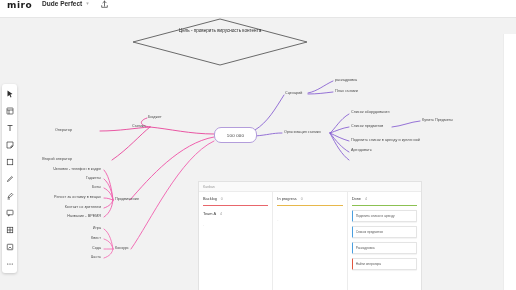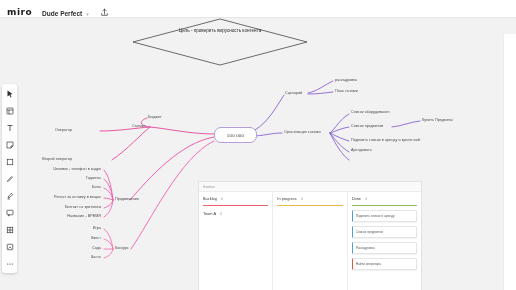--- a/index.html
+++ b/index.html
@@ -8,21 +8,21 @@
     background:#ffffff;
     font-family:"Liberation Sans", sans-serif;
     -webkit-font-smoothing:antialiased;
   }
   .app{position:relative;width:516px;height:290px;background:#f2f2f2;}
 
   
   .topbar{
     position:absolute;left:0;top:0;width:516px;height:17px;
     background:#ffffff;border-bottom:1px solid #e6e6e6;
-    display:flex;align-items:flex-end;z-index:40;
+    display:flex;align-items:flex-start;z-index:40;
   }
   .logo{
     margin-left:7px;font-size:9px;font-weight:bold;letter-spacing:.5px;
     color:#1a1a1a;font-family:"DejaVu Sans", sans-serif;
   }
   .board-title{
     margin-left:10px;font-size:6.5px;font-weight:bold;color:#2b2b2b;
   }
   .chev{
     margin-left:4px;font-size:5px;color:#b0b0b0;

